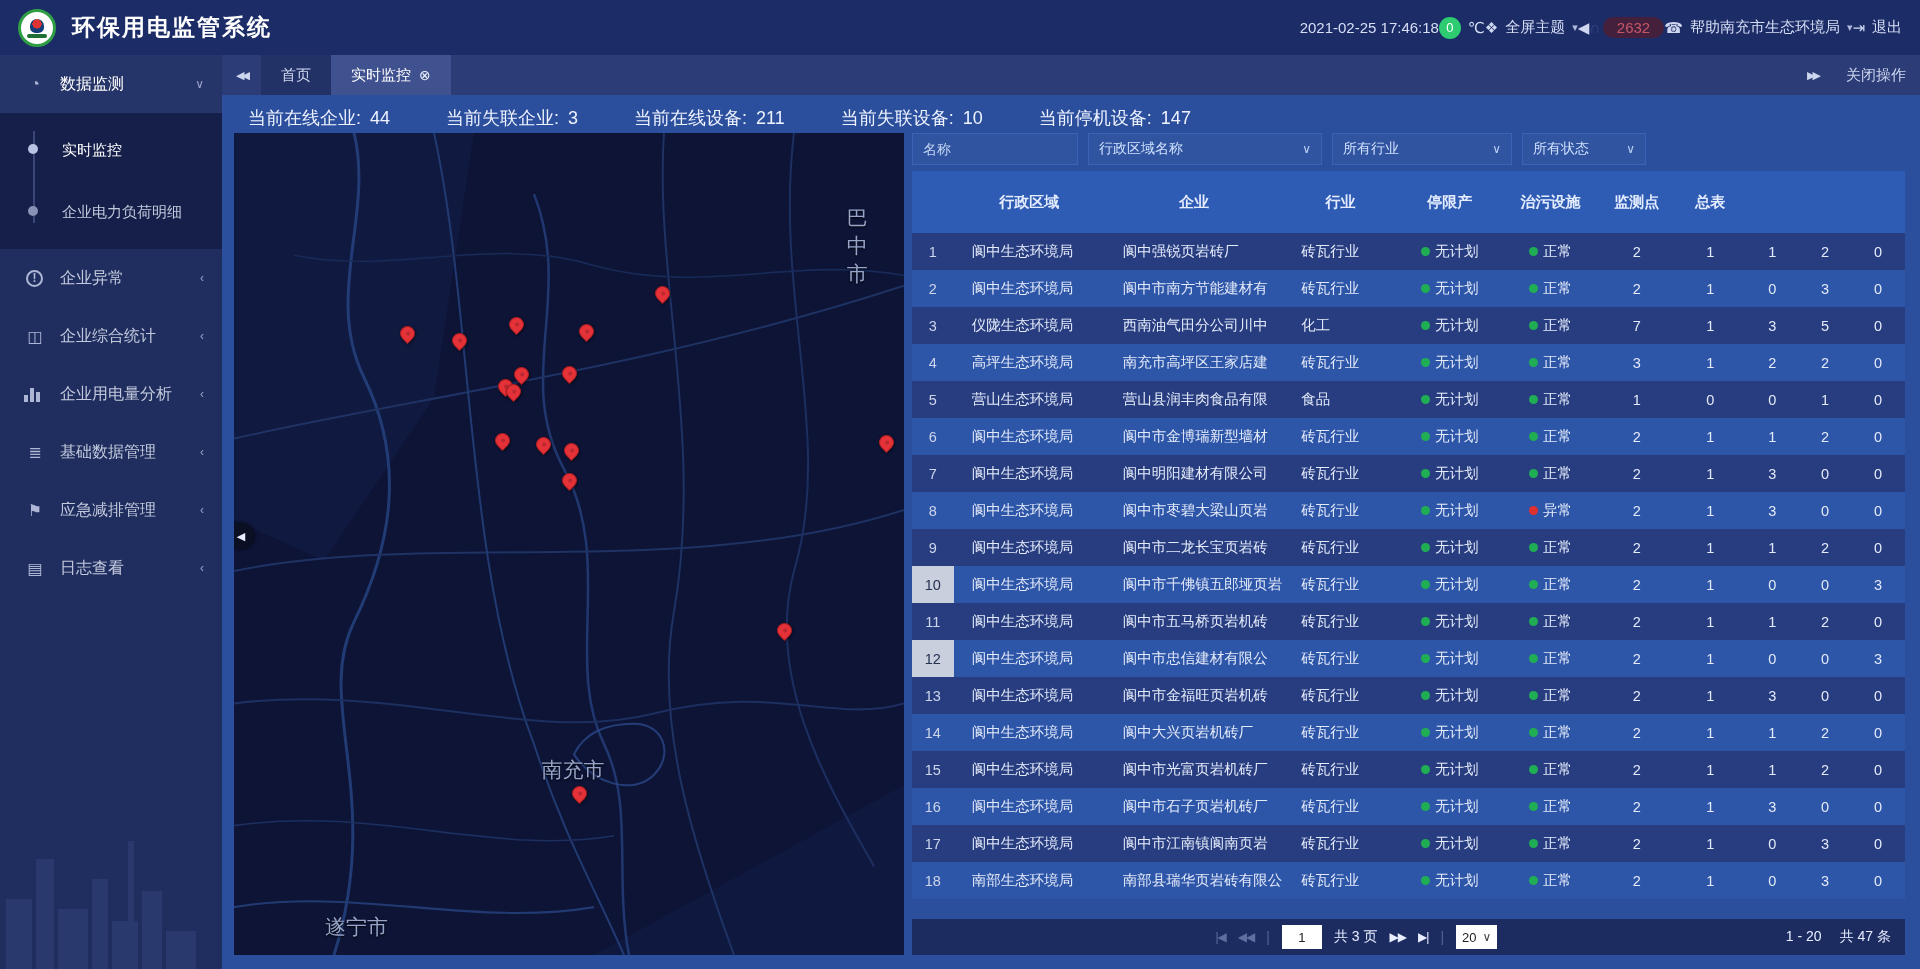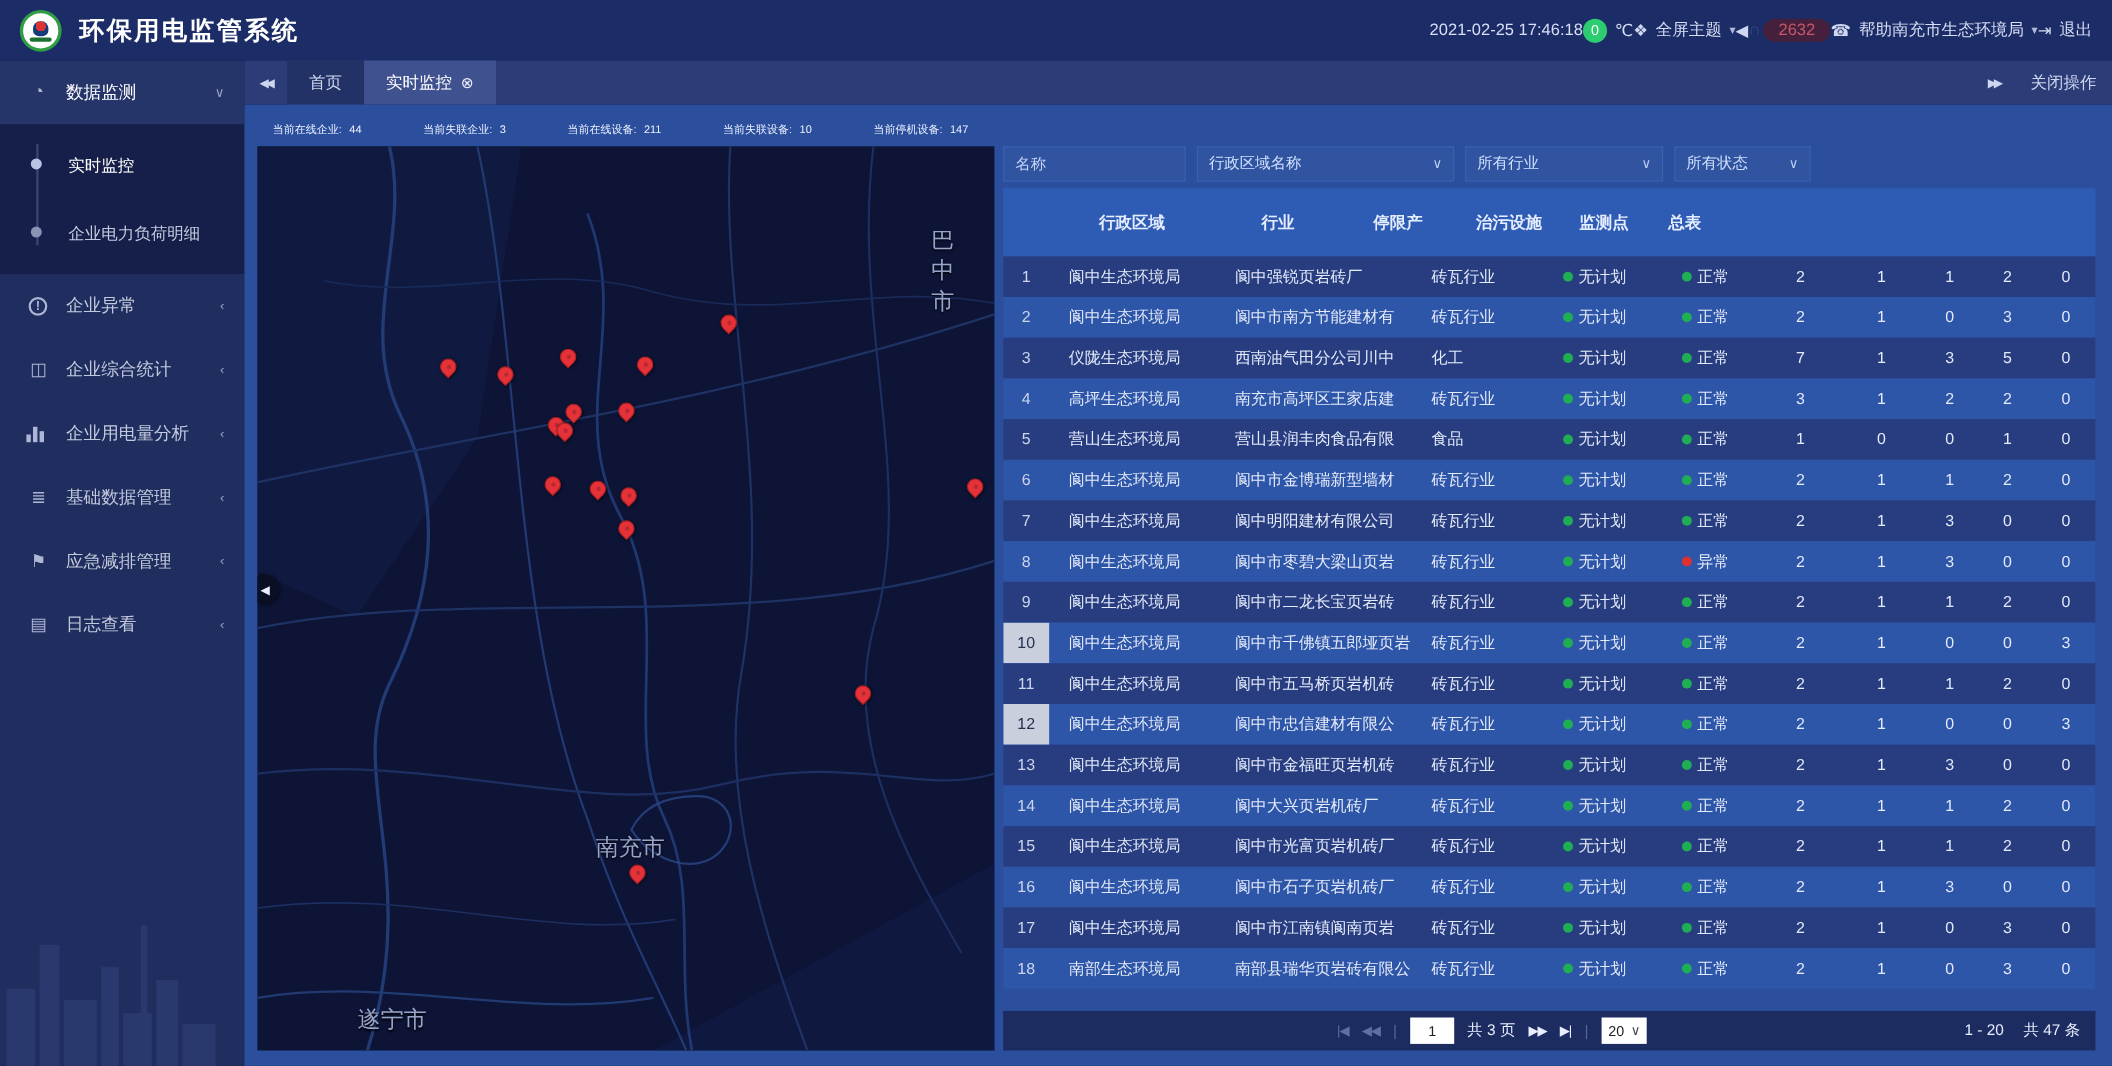--- a/index.html
+++ b/index.html
@@ -55,21 +55,21 @@
   .tabbar { height:40px; flex:0 0 40px; background:#2c3c77; display:flex; align-items:center; padding:0 14px; }
   .tab-nav { color:#cdd6ef; font-size:11px; letter-spacing:-3px; margin-right:14px; cursor:pointer; }
   .tab { height:40px; display:flex; align-items:center; padding:0 20px; font-size:15px; color:#cfd6ee;
     background:#223267; cursor:pointer; gap:8px; }
   .tab.active { background:#40518f; color:#fff; }
   .tab-close { font-size:14px; color:#eef2ff; }
   .tab-right { margin-left:auto; display:flex; align-items:center; gap:28px; color:#cdd6ef; font-size:15px; }
 
   
   .content { flex:1; background:#2b4e9d; padding:8px 15px 14px 12px; display:flex; flex-direction:column; min-height:0; }
-  .statsbar { height:30px; flex:0 0 30px; display:flex; align-items:center; gap:56px; color:#eef3ff; font-size:10px;
+  .statsbar { height:30px; flex:0 0 30px; display:flex; align-items:center; gap:56px; color:#eef3ff; font-size:18px;
     padding-left:14px; }
   .stat b { font-weight:normal; margin-left:4px; }
   .work-row { flex:1; display:flex; min-height:0; }
 
   
   .map { width:670px; flex:0 0 670px; background:#0d1436; position:relative; overflow:hidden; }
   .map svg.roads { position:absolute; inset:0; width:100%; height:100%; }
   .map-label { position:absolute; color:#97a4c8; font-size:21px; transform:translate(-50%,-50%); text-shadow:0 1px 2px #000; }
   .pin { position:absolute; width:15px; height:15px; background:#e53238; border:1px solid #a91f24;
     border-radius:50% 50% 50% 0; transform:rotate(-45deg); transform-origin:center; margin-left:-8px; margin-top:-19px;
@@ -320,20 +320,21 @@
               <div class="f-box f-sel" style="width:124px">
                 <span>所有状态</span>
                 <span class="f-chev">∨</span>
               </div>
             </div>
 
             <div class="grid">
               <div class="thead">
                 <div class="th c0"></div>
                 <div class="th c1">行政区域</div>
+                <div class="th c2">企业</div>
                 <div class="th c3">行业</div>
                 <div class="th c4">停限产</div>
                 <div class="th c5">治污设施</div>
                 <div class="th c6">监测点</div>
                 <div class="th c7">总表</div>
               </div>
               <div class="rows" id="table-rows">
                   <div class="tr">
                     <div class="td c0 td-num">
                       <span>1</span>

